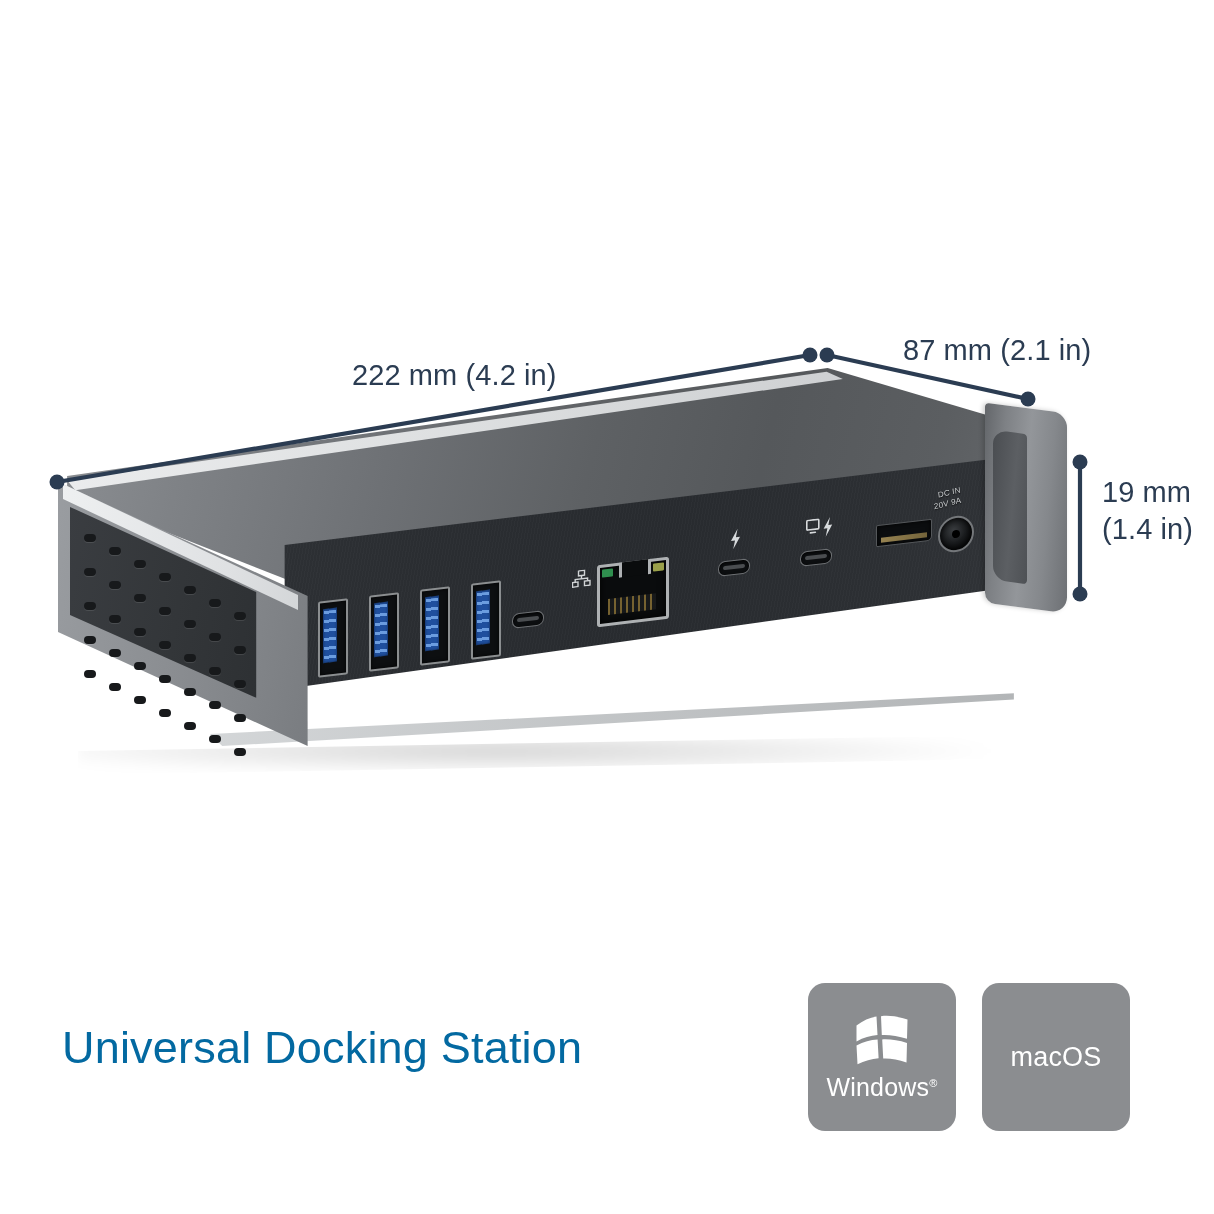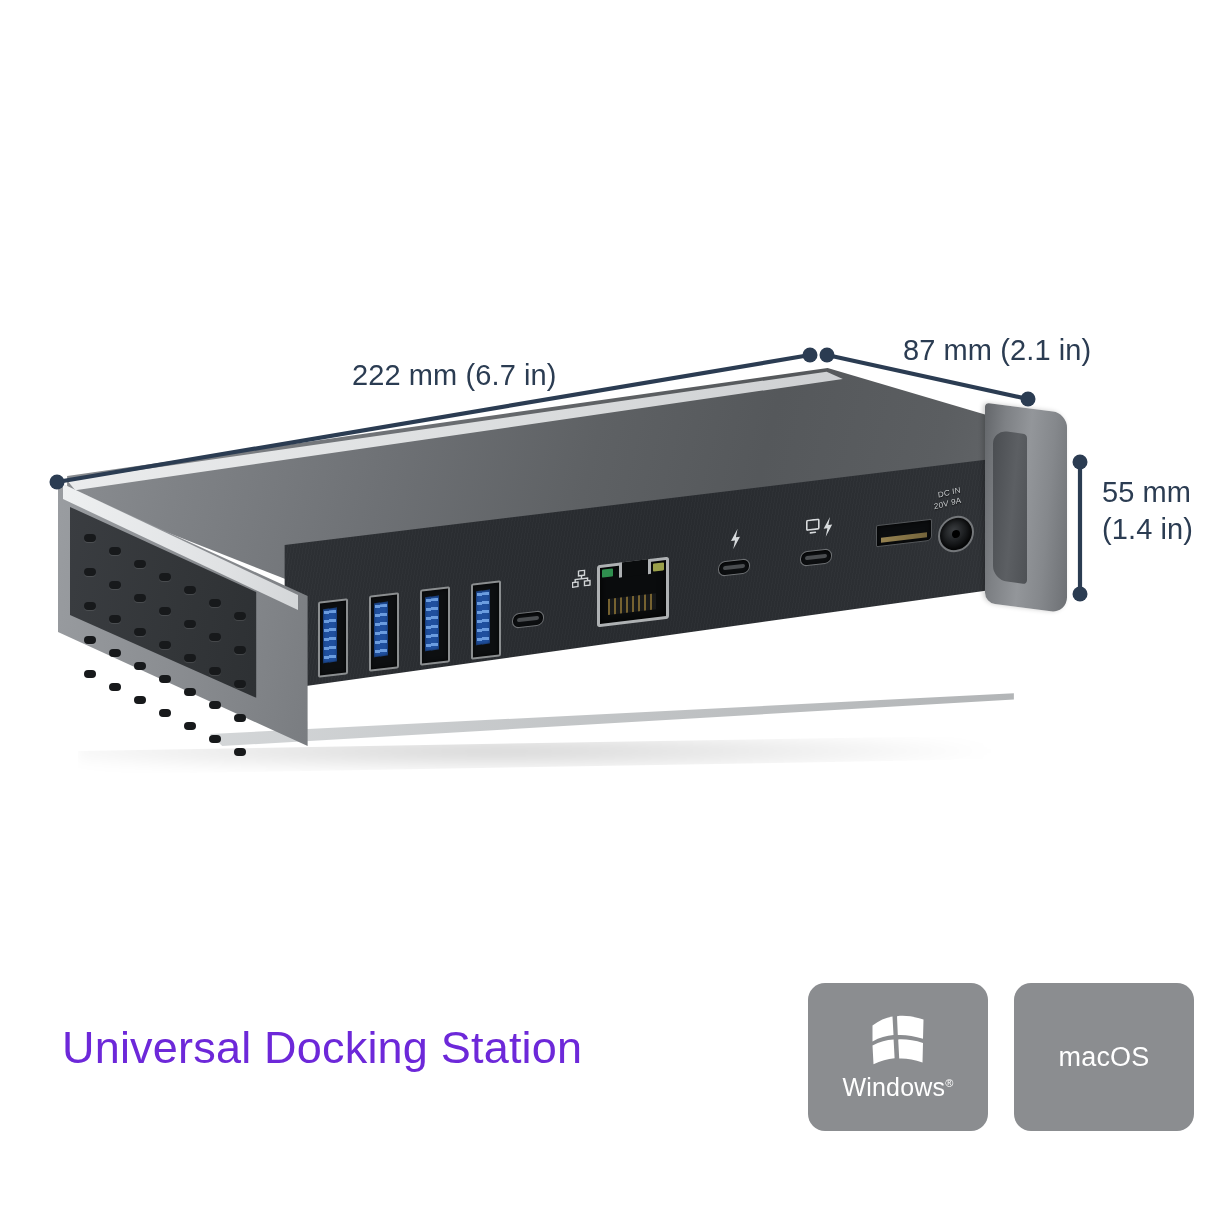--- a/index.html
+++ b/index.html
@@ -284,37 +284,37 @@
     color: #dfe2e4;
     fill: #dfe2e4;
     opacity: .92;
   }
 
   
   #headline {
     position: absolute;
     left: 62px;
     top: 1022px;
-    color: #6d28d9;
+    color: #0369a1;
     font-size: 45px;
     font-weight: 400;
     letter-spacing: .2px;
     white-space: nowrap;
   }
 
   
   #os-badges {
     position: absolute;
     left: 808px;
     top: 983px;
     display: flex;
     gap: 26px;
   }
   .os-badge {
-    width: 180px;
+    width: 148px;
     height: 148px;
     border-radius: 17px;
     background: #8b8d90;
     display: flex;
     flex-direction: column;
     align-items: center;
     justify-content: center;
   }
   .os-badge-label {
     color: #ffffff;
@@ -453,26 +453,26 @@
 
     <line x1="827" y1="355" x2="1028" y2="399" stroke="#2b3c52" stroke-width="4.2" stroke-linecap="round"></line>
     <circle cx="827" cy="355" r="7.5" fill="#2b3c52"></circle>
     <circle cx="1028" cy="399" r="7.5" fill="#2b3c52"></circle>
 
     <line x1="1080" y1="462" x2="1080" y2="594" stroke="#2b3c52" stroke-width="4.2" stroke-linecap="round"></line>
     <circle cx="1080" cy="462" r="7.5" fill="#2b3c52"></circle>
     <circle cx="1080" cy="594" r="7.5" fill="#2b3c52"></circle>
   </svg>
 
-  <div class="dim-label" id="dim-label-width">222 mm (6.7 in)</div>
+  <div class="dim-label" id="dim-label-width">222 mm (4.2 in)</div>
 
   <div class="dim-label" id="dim-label-depth">87 mm (2.1 in)</div>
 
   <div class="dim-label" id="dim-label-height">
-    <div>55 mm</div>
+    <div>19 mm</div>
     <div>(1.4 in)</div>
   </div>
 
   <div id="headline">Universal Docking Station</div>
 
   <div id="os-badges">
 
     <div class="os-badge" id="badge-windows">
       <span class="win-flag">
         <svg class="win-flag" viewBox="0 0 56 52" aria-hidden="true">

